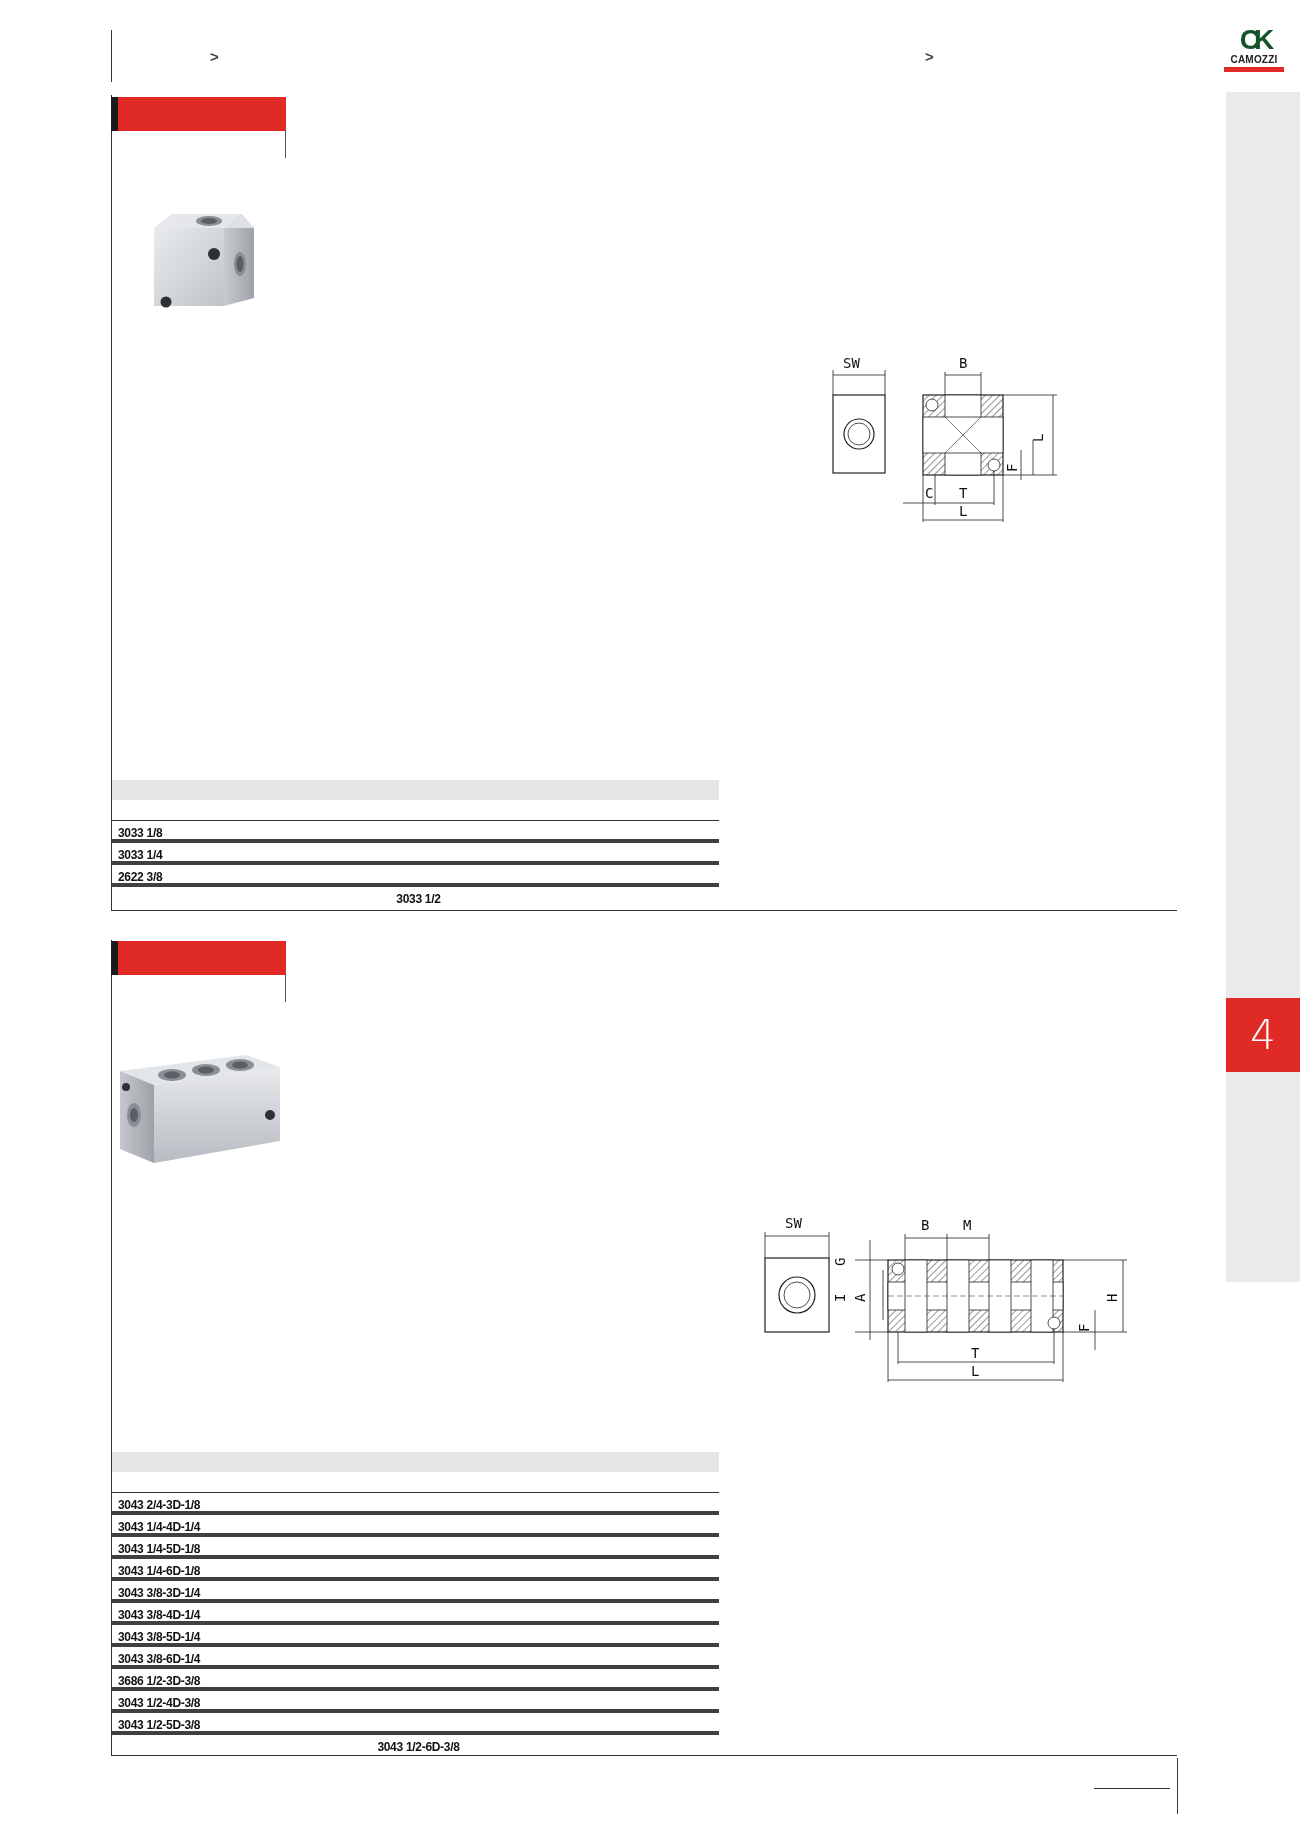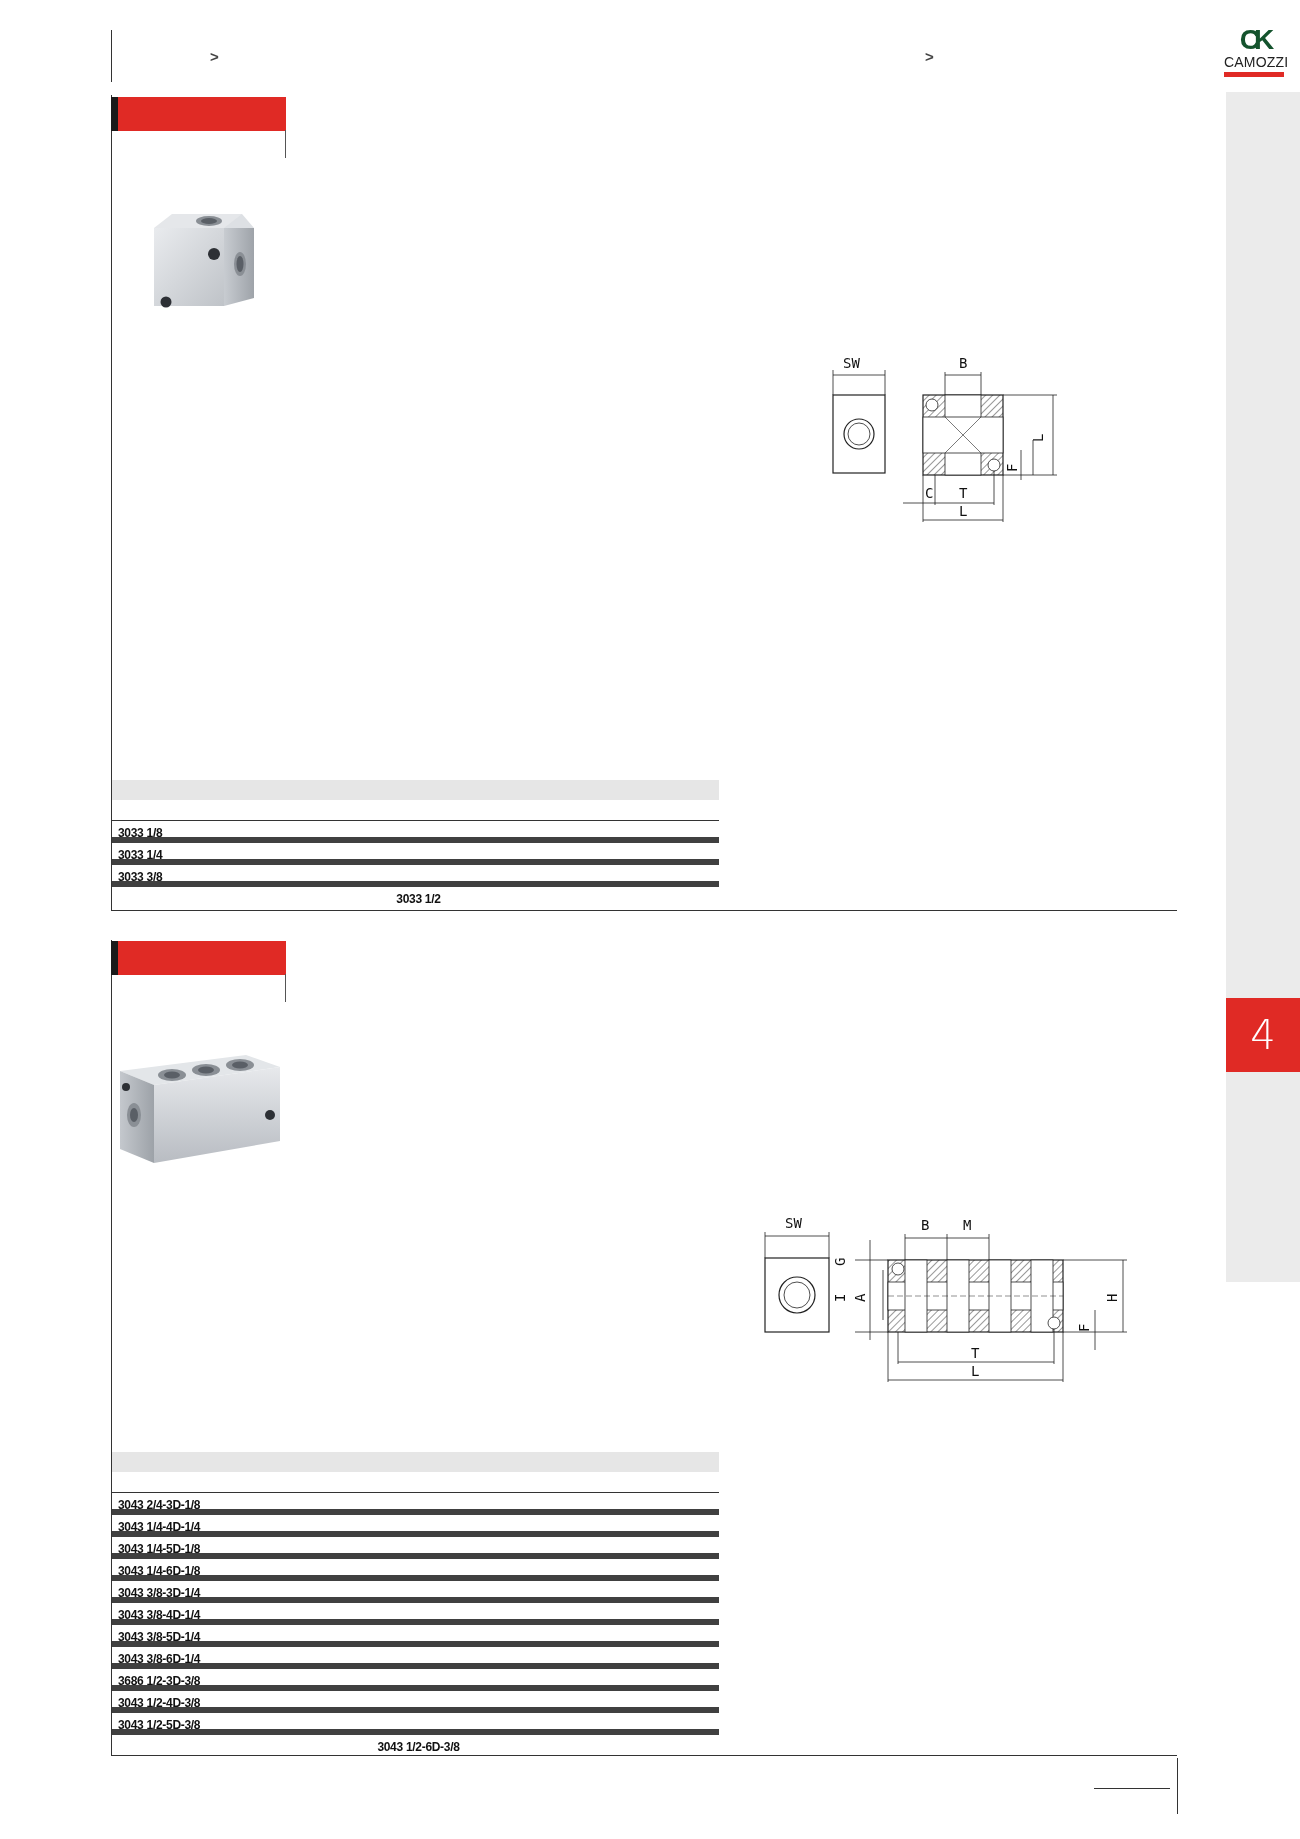--- a/index.html
+++ b/index.html
@@ -4,37 +4,37 @@
 <style>
   * { box-sizing: border-box; margin: 0; padding: 0; }
   html, body { width: 1300px; height: 1839px; background: #ffffff; font-family: "Liberation Sans", sans-serif; color: #111; }
   .page { position: relative; width: 1300px; height: 1839px; overflow: hidden; }
 
   .top-rule { position: absolute; left: 111px; top: 30px; width: 1px; height: 52px; background: #333; }
   .crumb { position: absolute; font-size: 15px; color: #444; font-weight: bold; }
 
   .logo { position: absolute; left: 1224px; top: 26px; width: 60px; text-align: center; }
   .logo .mark { font-size: 28px; font-weight: bold; color: #14532d; line-height: 28px; letter-spacing: -6px; }
-  .logo .word { font-size: 14px; font-weight: normal; color: #222; letter-spacing: 0.2px; }
+  .logo .word { font-size: 10px; font-weight: bold; color: #222; letter-spacing: 0.2px; }
   .logo .bar { height: 5px; background: #e02a25; margin-top: 2px; }
 
   .side-tab { position: absolute; left: 1226px; top: 92px; width: 74px; height: 1190px; background: #ebebeb; }
   .side-num { position: absolute; left: 1226px; top: 998px; width: 74px; height: 74px; background: #e02a25; color: #fff; font-size: 40px; text-align: center; line-height: 74px; font-family: "DejaVu Sans", sans-serif; font-weight: 300; }
 
   .section-left-rule { position: absolute; left: 111px; width: 1px; background: #333; }
   .red-tab { position: absolute; left: 111px; width: 175px; height: 34px; background: #e02a25; border-left: 7px solid #1a1a1a; }
   .red-tab-tail { position: absolute; left: 285px; width: 1px; background: #555; }
   .section-bottom { position: absolute; left: 111px; width: 1066px; height: 1px; background: #333; }
 
   .photo { position: absolute; }
 
   .dtable { position: absolute; left: 112px; width: 607px; font-size: 12px; font-weight: bold; }
   .dtable .hdr1 { height: 20px; background: #e6e6e6; }
   .dtable .hdr2 { height: 21px; border-bottom: 1px solid #333; }
-  .dtable .row { height: 22px; border-bottom: 6px solid #404040; padding-left: 6px; line-height: 24px; letter-spacing: -0.3px; }
+  .dtable .row { height: 22px; border-bottom: 4px solid #404040; padding-left: 6px; line-height: 24px; letter-spacing: -0.3px; }
   .dtable .row.last { border-bottom: none; text-align: center; }
 
   .drawing { position: absolute; }
   .dim-text { font-family: "DejaVu Sans Mono", monospace; font-size: 14px; fill: #111; }
 
   .footer-line { position: absolute; left: 1094px; top: 1788px; width: 76px; height: 1px; background: #333; }
   .footer-vert { position: absolute; left: 1177px; top: 1758px; width: 1px; height: 56px; background: #333; }
 </style>
 </head>
 <body>
@@ -129,21 +129,21 @@
     <text x="100" y="148" class="dim-text">C</text>
     <text x="134" y="148" class="dim-text">T</text>
     <text x="134" y="166" class="dim-text">L</text>
   </svg>
 
   <div class="dtable" style="top:780px;">
     <div class="hdr1"></div>
     <div class="hdr2"></div>
     <div class="row">3033 1/8</div>
     <div class="row">3033 1/4</div>
-    <div class="row">3033 3/8</div>
+    <div class="row">2622 3/8</div>
     <div class="row last">3033 1/2</div>
   </div>
   <div class="section-bottom" style="top:910px;"></div>
 
   <div class="section-left-rule" style="top:940px; height:815px;"></div>
   <div class="red-tab" style="top:941px;"></div>
   <div class="red-tab-tail" style="top:974px; height:28px;"></div>
 
   <svg class="photo" style="left:116px; top:1045px;" width="168" height="120" viewBox="0 0 168 120">
     <defs>

